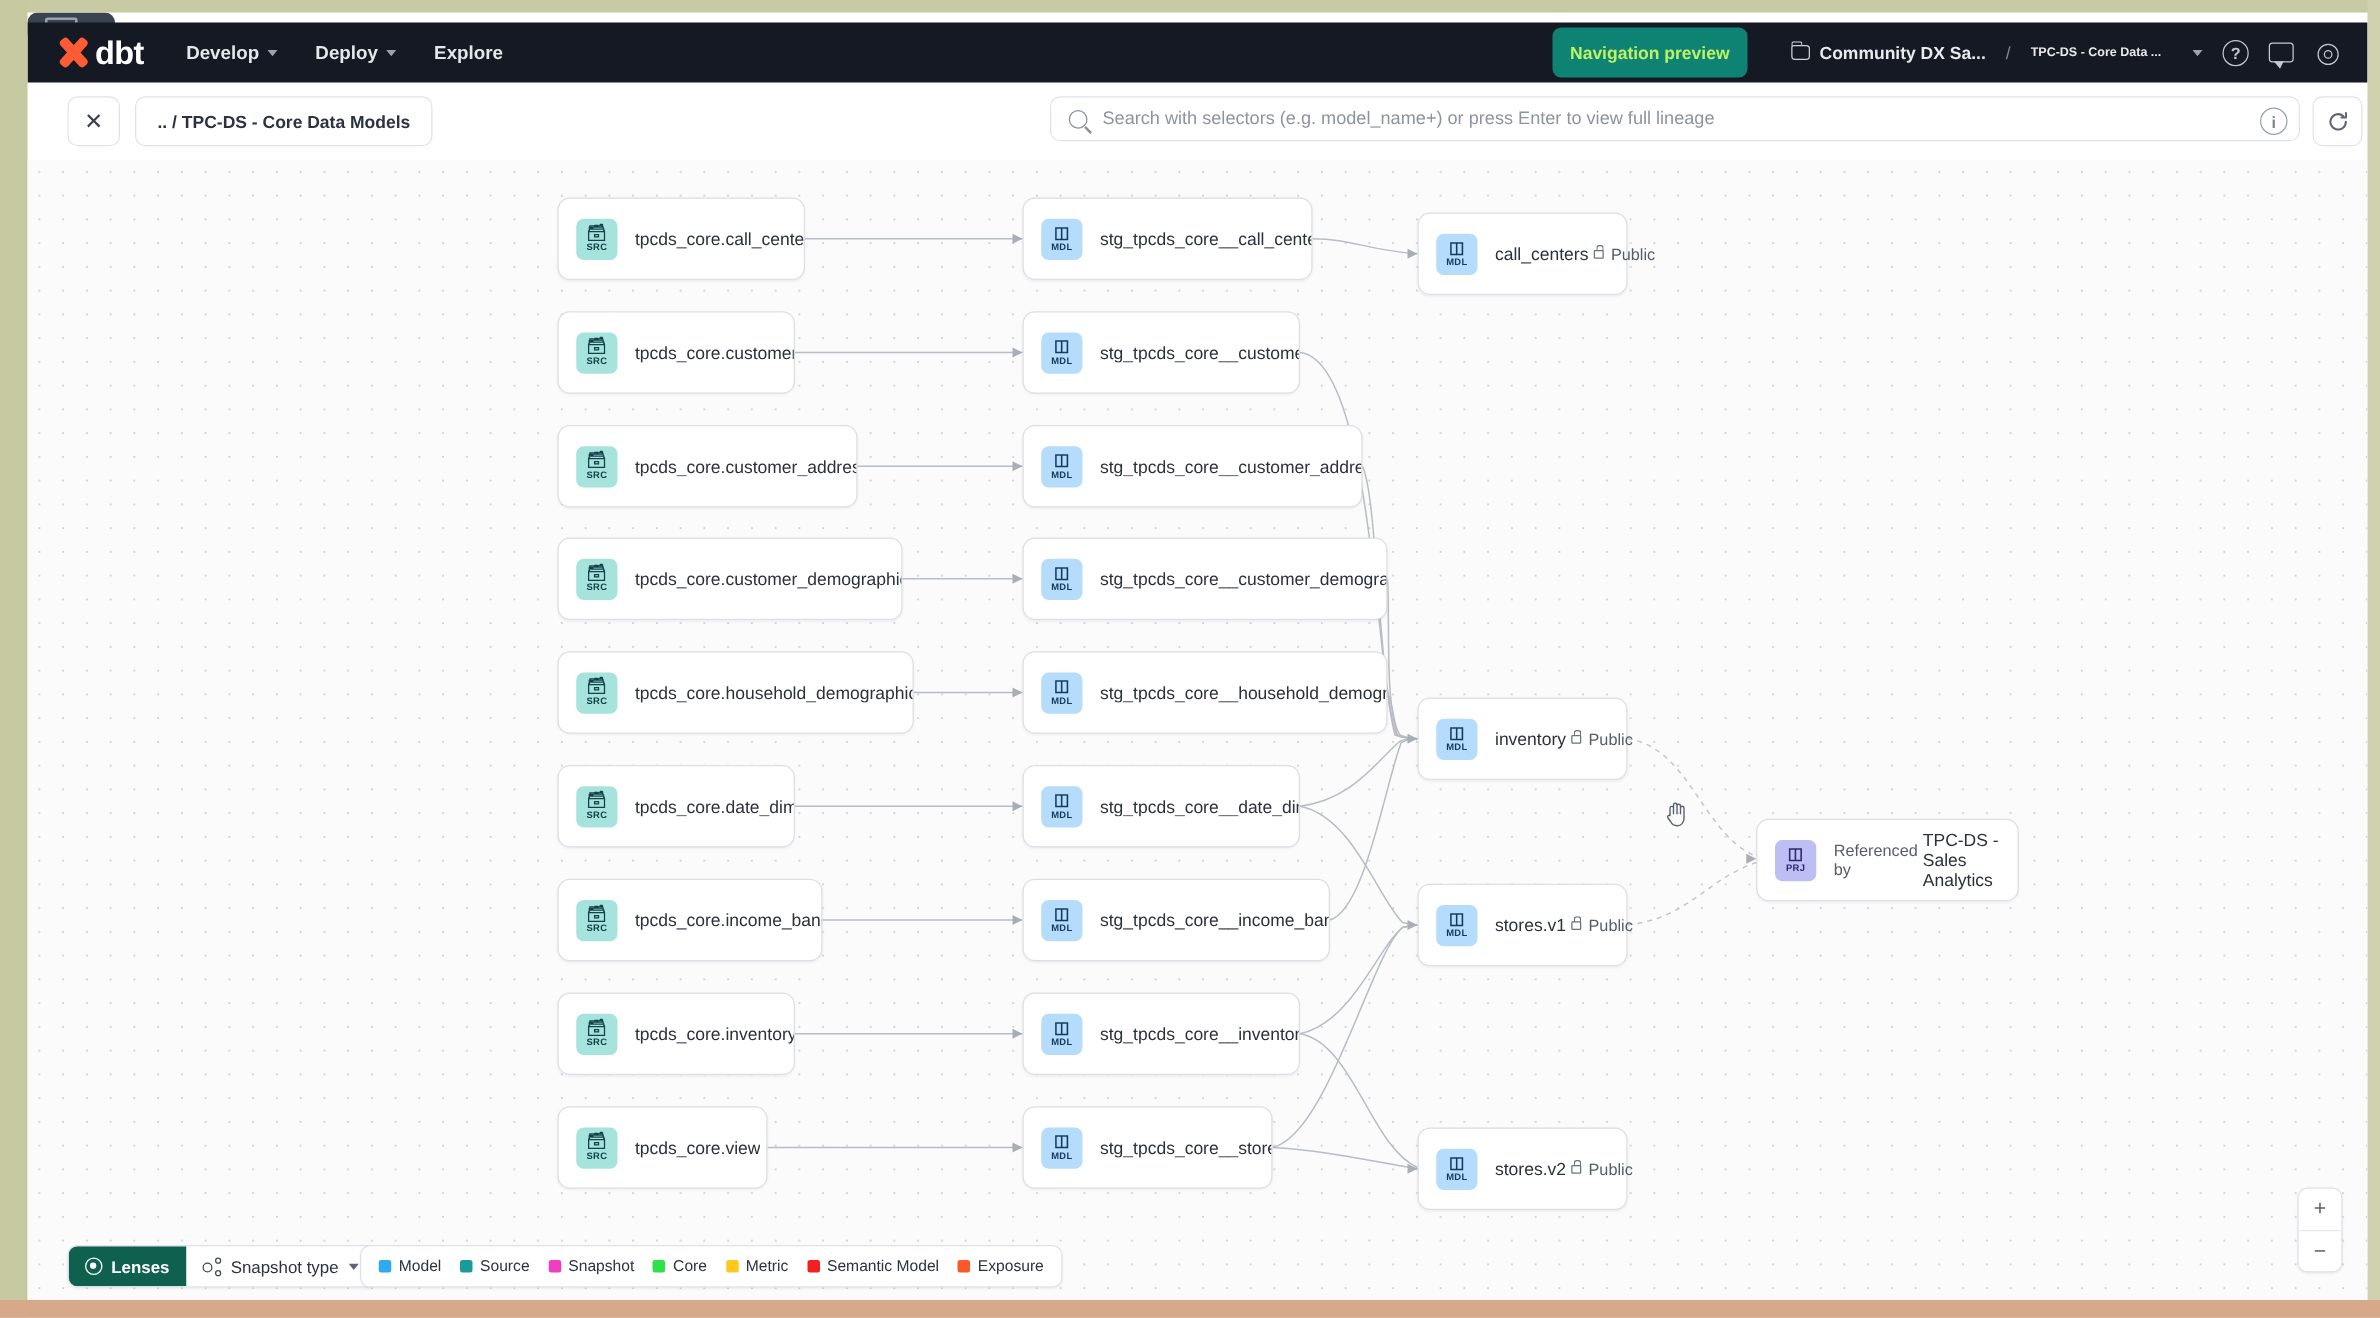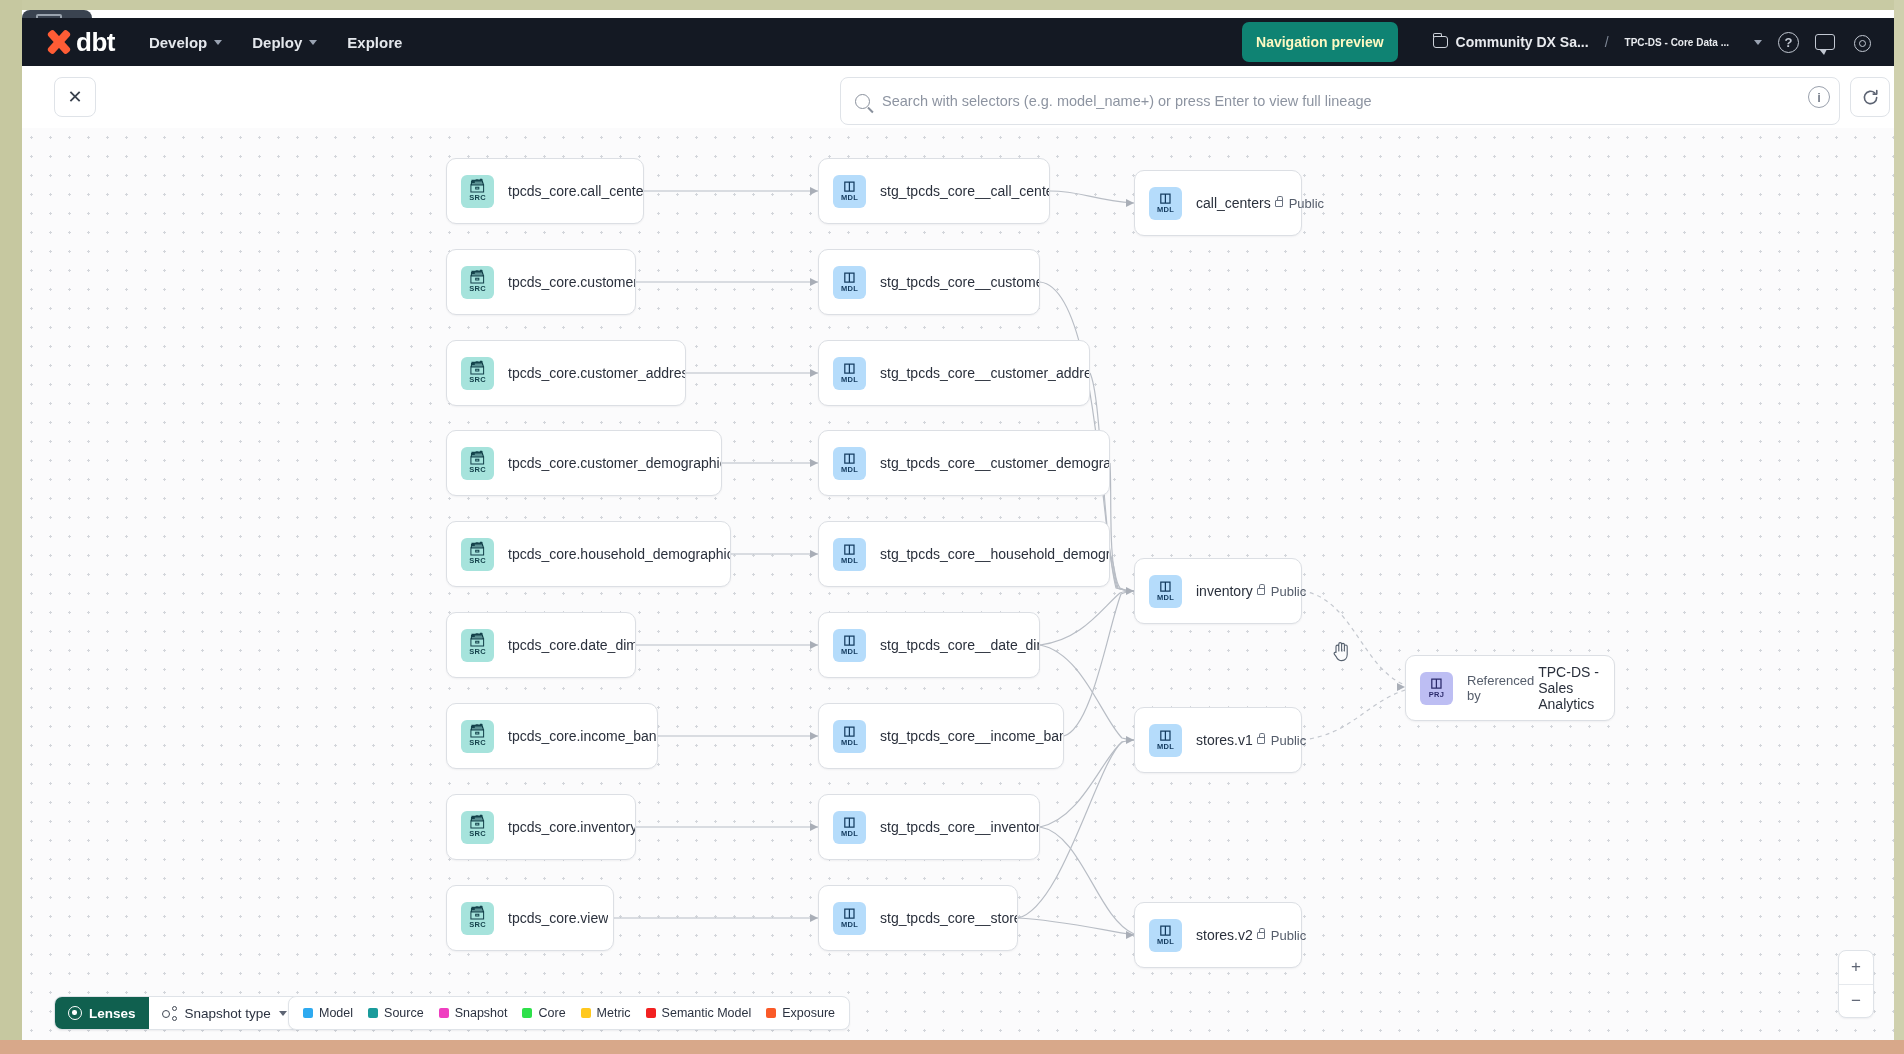--- a/index.html
+++ b/index.html
@@ -55,21 +55,21 @@
   .nav-link {
     color:#e4e7ec; font-size:15px; font-weight:bold;
     display:flex; align-items:center; gap:7px; cursor:pointer;
   }
   .chev {
     width:0;height:0;border-left:4.5px solid transparent;border-right:4.5px solid transparent;
     border-top:5px solid #9aa3b2; display:inline-block;
   }
   .nav-right { margin-left:auto; display:flex; align-items:center; gap:16px; margin-right:22px; }
   .pill-preview {
-    background:#0f8373; color:#fef9c3; font-size:14px; font-weight:bold;
+    background:#0f8373; color:#bef264; font-size:14px; font-weight:bold;
     padding:12px 14px; border-radius:7px; cursor:pointer; white-space:nowrap;
   }
   .crumb { display:flex; align-items:center; gap:8px; color:#e8eaee; font-size:14px; font-weight:bold; cursor:pointer;margin-left:19px; }
   .folder-ic{ width:15px;height:12px;border:1.6px solid #cdd2da;border-radius:2px 3px 3px 3px; position:relative;}
   .folder-ic:before{content:"";position:absolute;left:-1px;top:-4px;width:7px;height:3px;border:1.6px solid #cdd2da;border-bottom:none;border-radius:2px 2px 0 0;}
   .crumb-sep{ color:#7e8796; font-size:14px; }
   .crumb2 { color:#e8eaee; font-size:10px; font-weight:bold; display:flex; align-items:center; gap:25px; cursor:pointer;}
   .ic-round {
     width:21px;height:21px;border:1.7px solid #c2c8d2;border-radius:50%;
     color:#c2c8d2;font-size:13px;font-weight:bold;display:flex;align-items:center;justify-content:center;cursor:pointer;
@@ -93,21 +93,21 @@
     display:flex;align-items:center;justify-content:center;cursor:pointer;
     color:#39414d; font-size:18px;
   }
   .crumb-box {
     position:absolute; left:86px; top:11px; height:40px;
     background:#fff; border:1px solid #dfe3e8; border-radius:8px;
     display:flex;align-items:center;padding:0 17px;cursor:pointer;
     font-size:14px; font-weight:bold; color:#2b3240; white-space:nowrap;
   }
   .search-wrap {
-    position:absolute; left:818px; top:11px; width:1000px; height:48px;
+    position:absolute; left:818px; top:11px; width:1000px; height:36px;
     background:#fff; border:1px solid #dfe3e8; border-radius:8px;
     display:flex; align-items:center; padding:0 14px;
   }
   .search-ic { width:15px;height:15px;border:1.8px solid #8a919d;border-radius:50%;position:relative;flex:none;}
   .search-ic:after{content:"";position:absolute;right:-5px;bottom:-3px;width:7px;height:1.8px;background:#8a919d;transform:rotate(45deg);}
   .search-input{
     border:none;outline:none;flex:1;margin-left:12px;font-size:14.5px;color:#41485a;
     font-family:"Liberation Sans",sans-serif; background:transparent;
   }
   .search-input::placeholder{ color:#8d94a1; }
@@ -239,20 +239,21 @@
           <span class="chev"></span>
         </div>
         <div class="ic-round">?</div>
         <div class="ic-chat"></div>
         <div class="ic-gear"></div>
       </div>
     </div>
 
     <div class="subbar">
       <div class="btn-close">✕</div>
+      <div class="crumb-box">.. / TPC-DS - Core Data Models</div>
       <div class="search-wrap">
         <span class="search-ic"></span>
         <input class="search-input" type="text" placeholder="Search with selectors (e.g. model_name+) or press Enter to view full lineage" style="">
       </div>
       <div class="btn-info">i</div>
       <div class="btn-refresh">
         <svg width="19" height="19" viewBox="0 0 20 20">
           <path d="M16.5 10a6.5 6.5 0 1 1-2.1-4.8" fill="none" stroke="#5d6473" stroke-width="1.7" stroke-linecap="round"></path>
           <path d="M16.6 2.6 V6.4 H12.8" fill="none" stroke="#5d6473" stroke-width="1.7" stroke-linecap="round" stroke-linejoin="round"></path>
         </svg>

